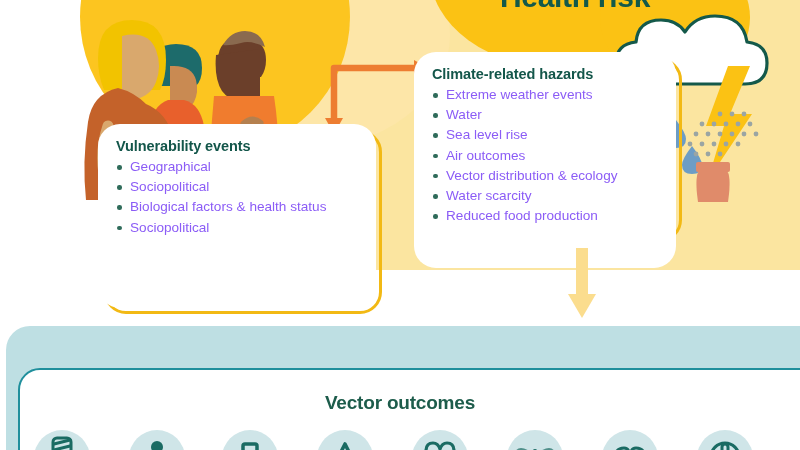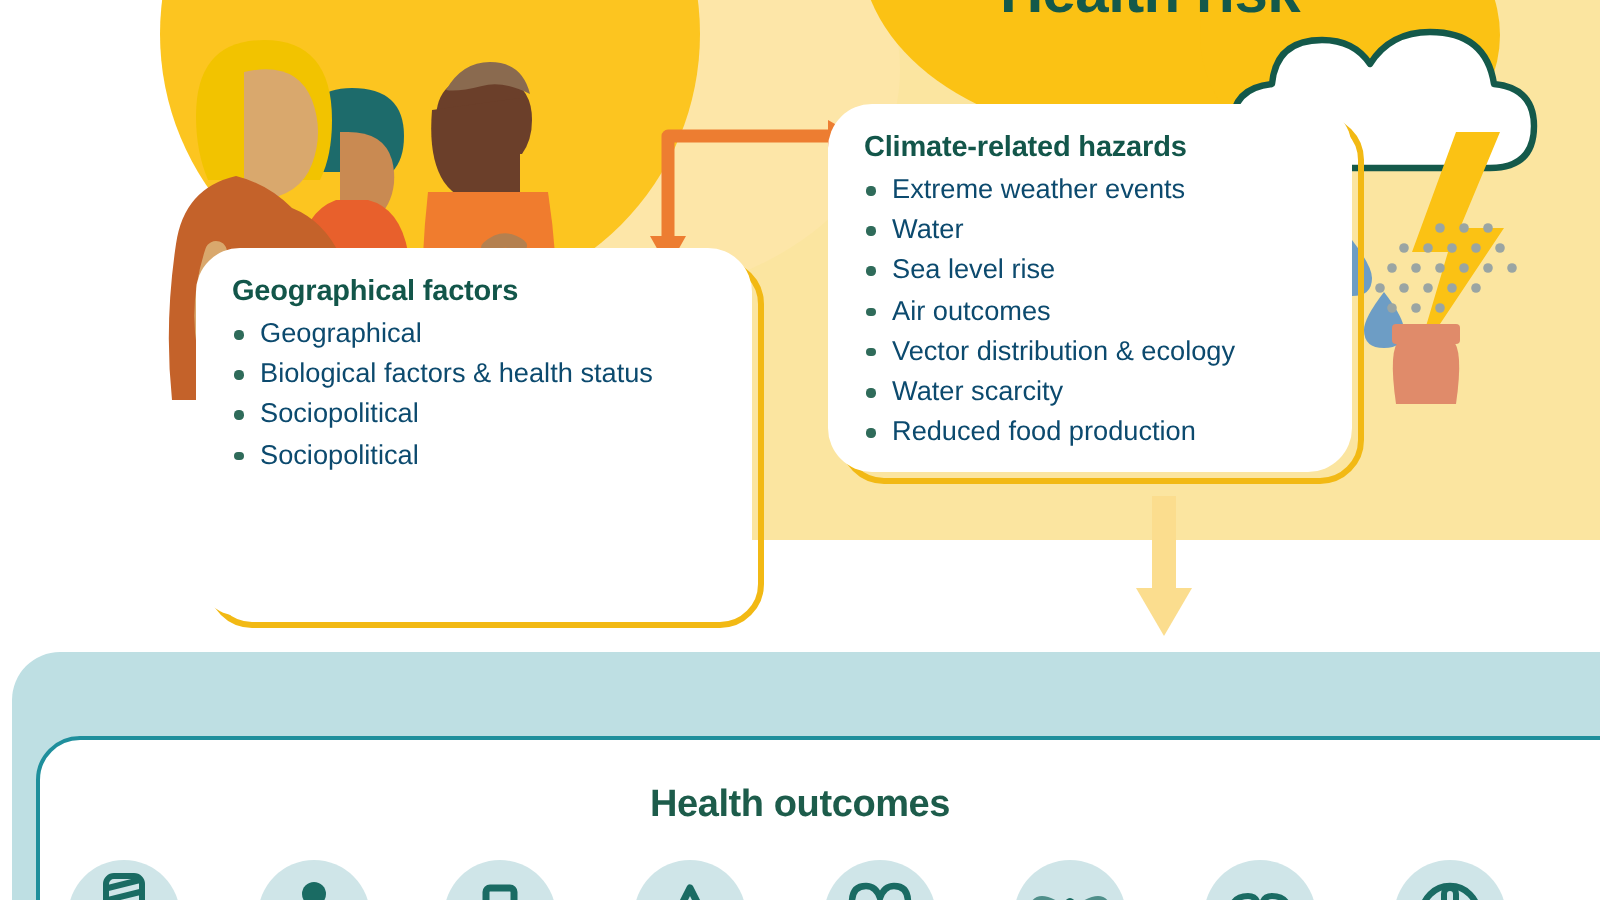--- a/index.html
+++ b/index.html
@@ -82,36 +82,36 @@
   }
   .card-shadow {
     position: absolute;
     border-radius: 22px;
     border: 3px solid #f2b914;
   }
 
   .card-vuln { left: 98px; top: 124px; width: 278px; height: 184px; }
   .shadow-vuln { left: 104px; top: 130px; width: 278px; height: 184px; }
 
-  .card-haz { left: 414px; top: 52px; width: 262px; height: 184px; }
+  .card-haz { left: 414px; top: 52px; width: 262px; height: 216px; }
   .shadow-haz { left: 420px; top: 58px; width: 262px; height: 184px; }
 
   .card-title {
     font-size: 14.5px;
     font-weight: bold;
     color: #13564a;
     margin: 14px 0 3px 18px;
     letter-spacing: -0.1px;
   }
   .card-list { list-style: none; margin: 0 0 0 18px; padding: 0; }
   .card-list li {
     position: relative;
     font-size: 13.6px;
     line-height: 20.2px;
-    color: #0c4a6e;
+    color: #8b5cf6;
     padding-left: 14px;
     white-space: nowrap;
   }
   .card-list li::before {
     content: "";
     position: absolute;
     left: 1px; top: 8px;
     width: 4.5px; height: 4.5px;
     border-radius: 50%;
     background: #2f6b5a;
@@ -258,25 +258,25 @@
   <div class="elbow">
     <svg width="130" height="85" viewBox="0 0 130 85">
       <path d="M116 14 L34 14 L34 66" stroke="#ed7d31" stroke-width="6.5" fill="none" stroke-linecap="round" stroke-linejoin="round"></path>
       <path d="M128 14 L114 6 L114 22 Z" fill="#ed7d31"></path>
       <path d="M34 80 L25 64 L43 64 Z" fill="#ed7d31"></path>
     </svg>
   </div>
 
   <div class="card-shadow shadow-vuln"></div>
   <div class="card card-vuln">
-    <div class="card-title">Geographical factors</div>
+    <div class="card-title">Vulnerability events</div>
     <ul class="card-list">
       <li>Geographical</li>
+      <li>Sociopolitical</li>
       <li>Biological factors &amp; health status</li>
-      <li>Sociopolitical</li>
       <li>Sociopolitical</li>
     </ul>
   </div>
 
   <div class="card-shadow shadow-haz"></div>
   <div class="card card-haz">
     <div class="card-title">Climate-related hazards</div>
     <ul class="card-list">
       <li>Extreme weather events</li>
       <li>Water</li>
@@ -290,21 +290,21 @@
 
   <div class="down-arrow">
     <svg width="30" height="72" viewBox="0 0 30 72">
       <rect x="9" y="0" width="12" height="48" fill="#fbdd8e"></rect>
       <path d="M1 46 L29 46 L15 70 Z" fill="#fbdd8e"></path>
     </svg>
   </div>
 
   <div class="teal-panel"></div>
   <div class="teal-card"></div>
-  <div class="outcomes-title">Health outcomes</div>
+  <div class="outcomes-title">Vector outcomes</div>
 
   <div class="icon-slot" style="left:34px">
     <div class="icon-disc"></div>
     <svg class="icon-glyph" viewBox="0 0 56 56">
       <rect x="19" y="8" width="18" height="34" rx="4" fill="none" stroke="#1a6b63" stroke-width="3"></rect>
       <path d="M20 14 L36 10 M20 20 L36 16 M20 26 L36 22" stroke="#1a6b63" stroke-width="3" stroke-linecap="round"></path>
     </svg>
   </div>
 
   <div class="icon-slot" style="left:129px">

